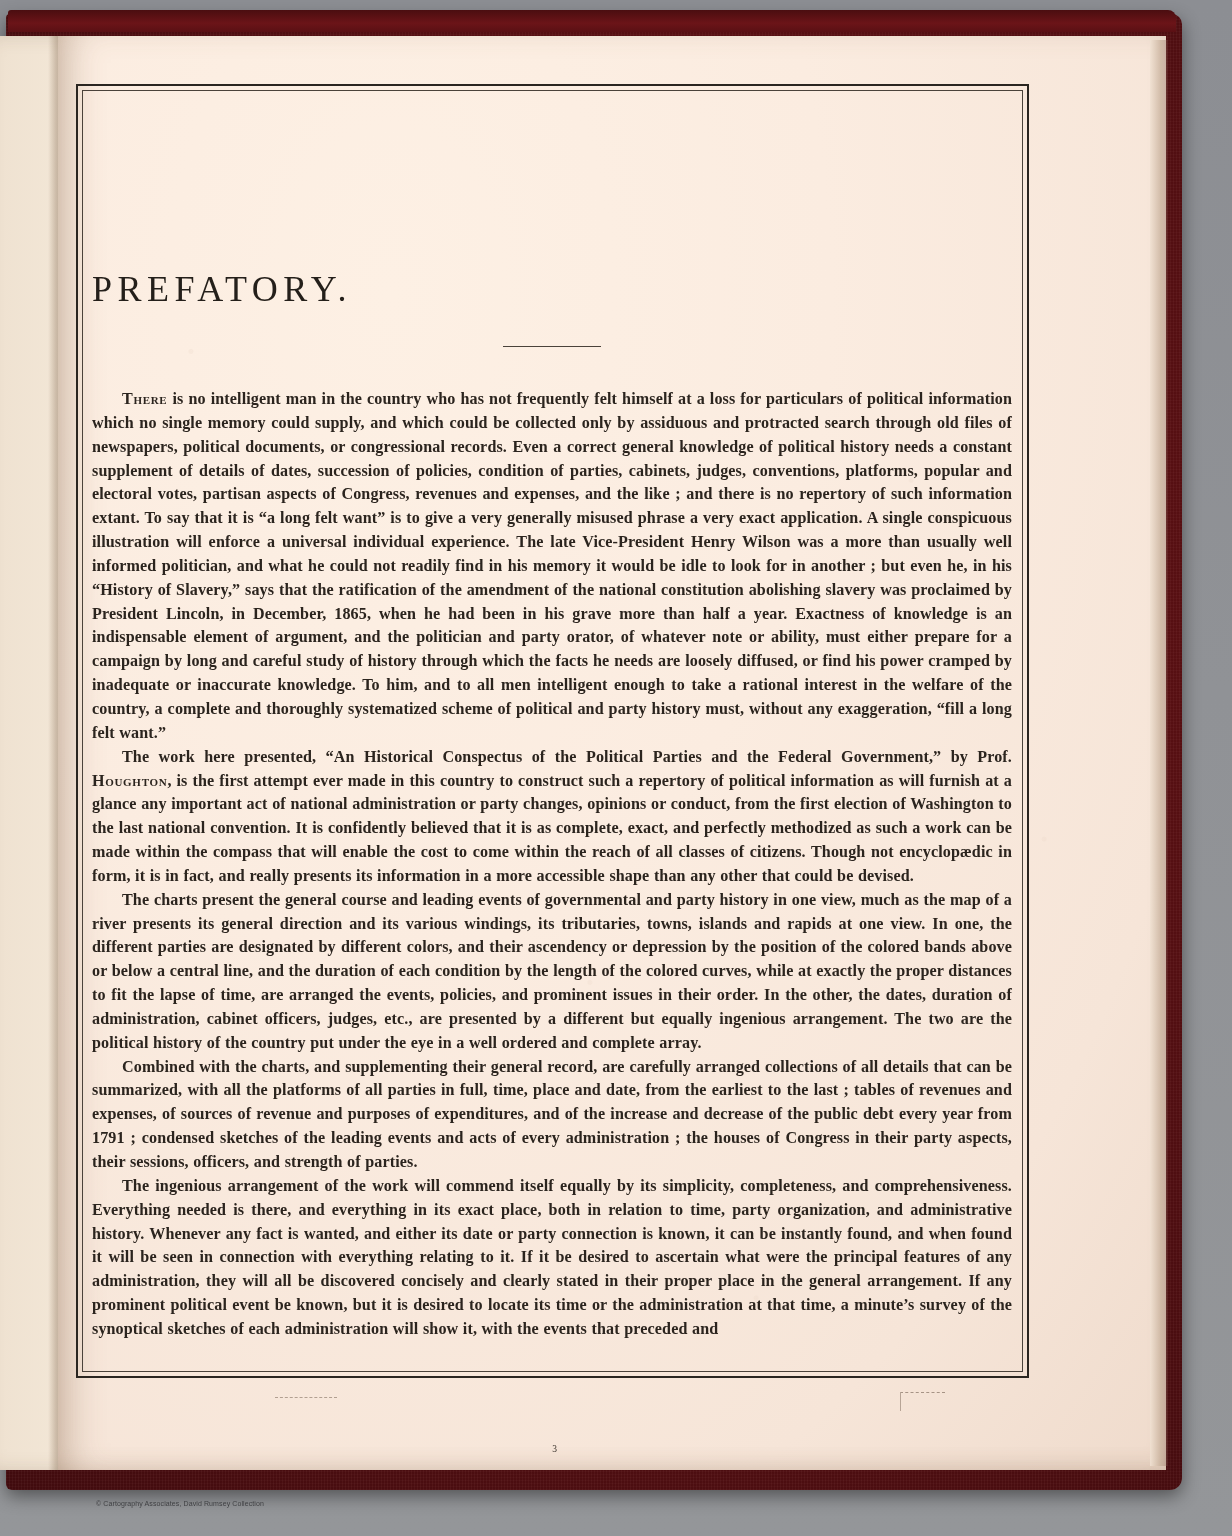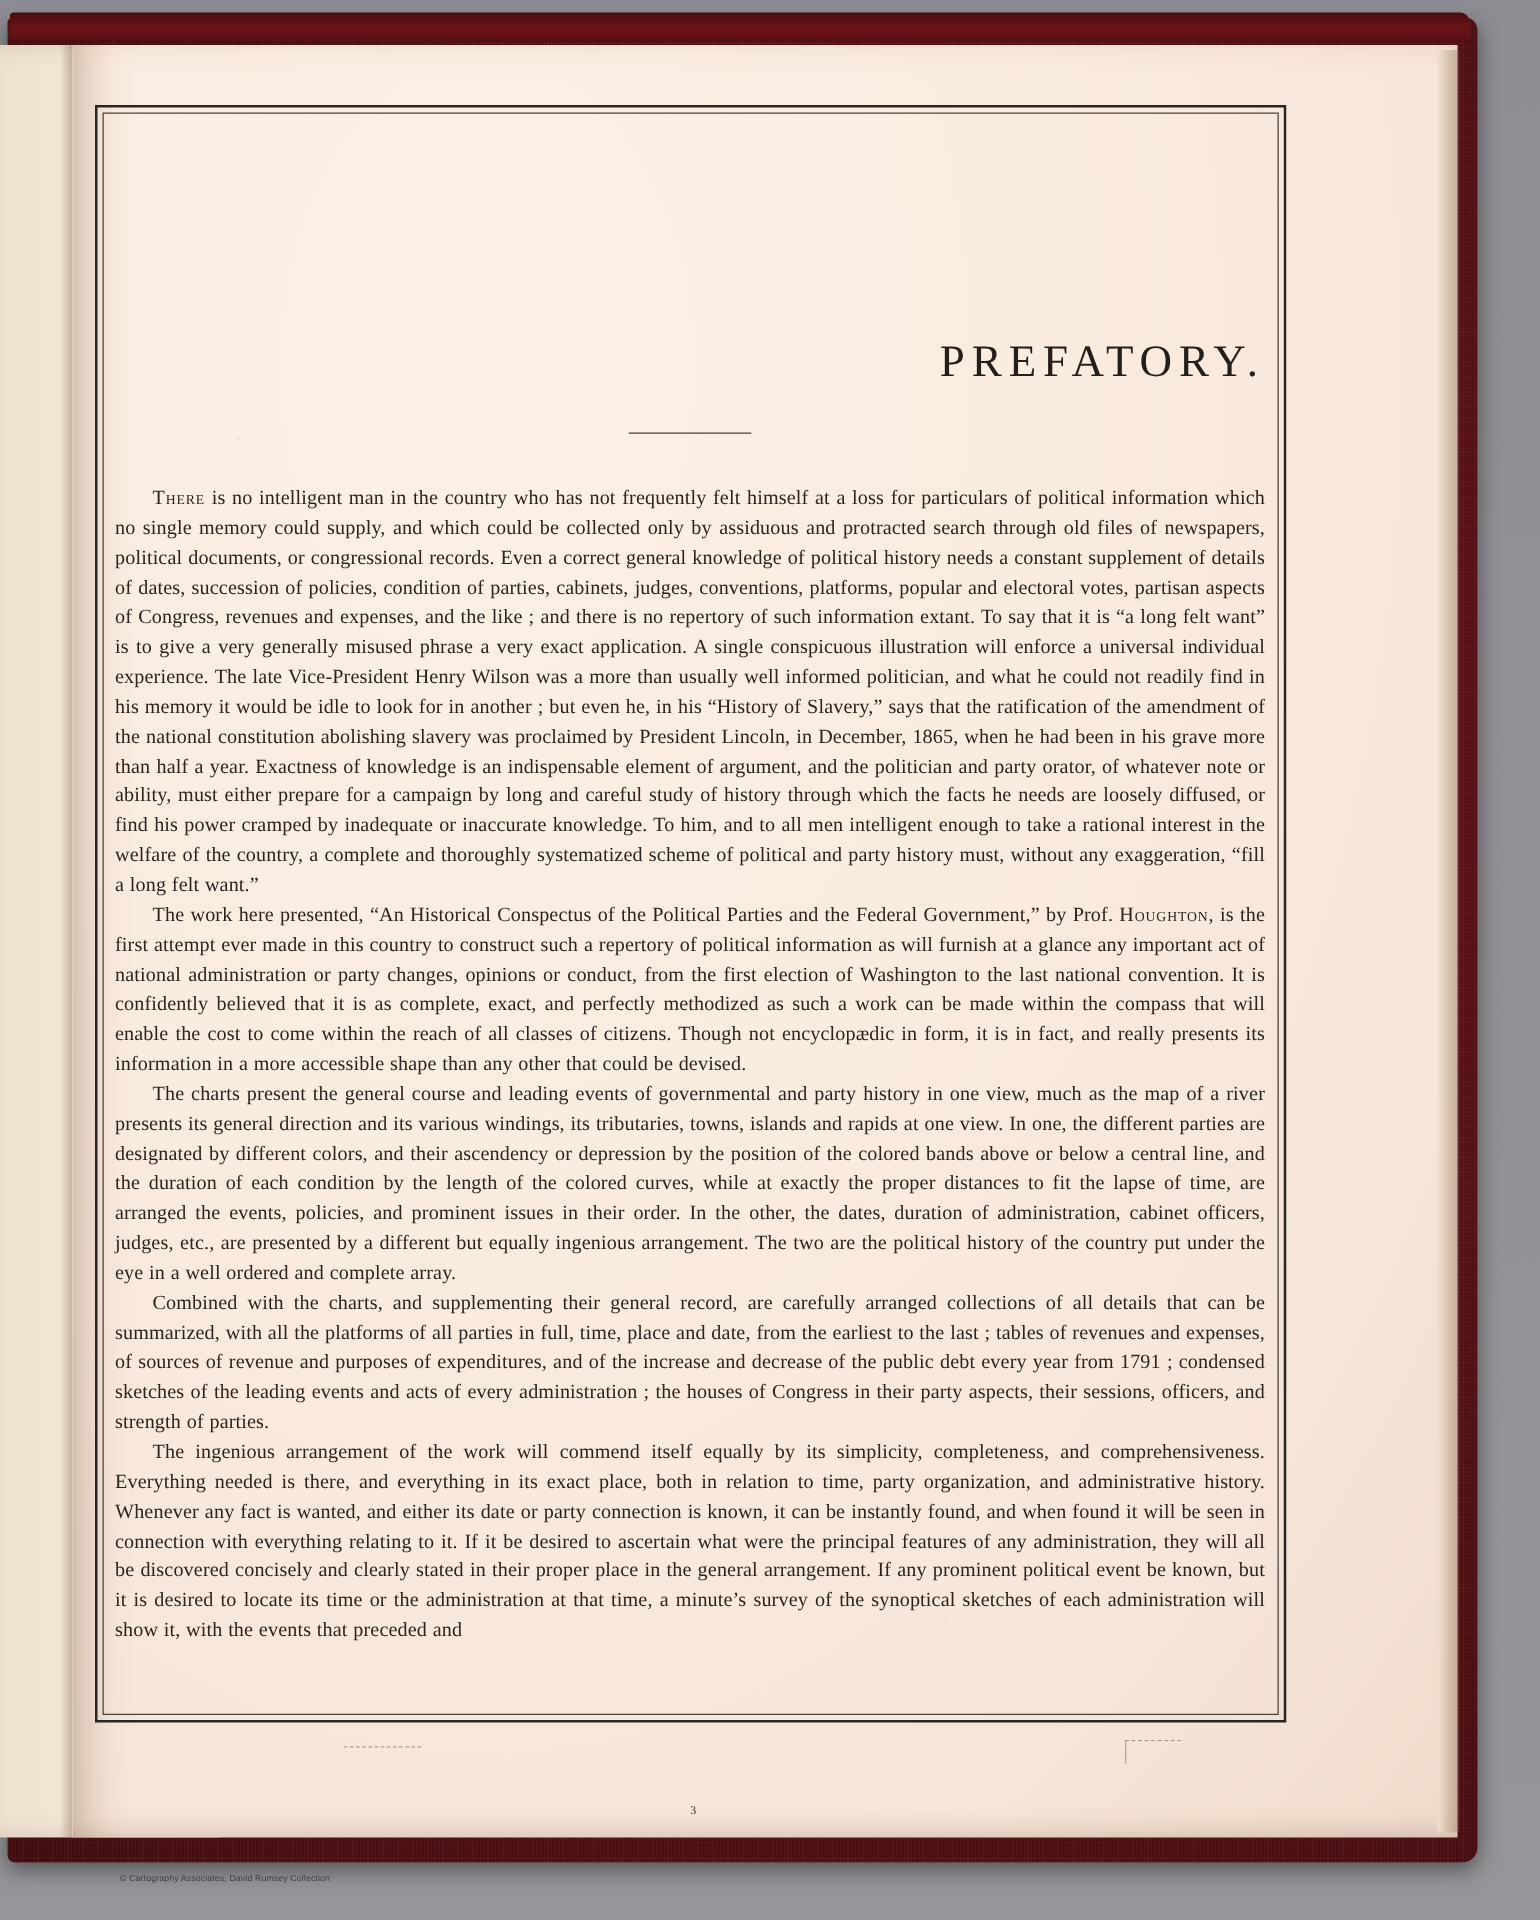--- a/index.html
+++ b/index.html
@@ -114,21 +114,21 @@
 
   
   .textblock {
     position: absolute;
     left: 92px;
     top: 268px;
     width: 920px;
   }
 
   .page-title {
-    text-align: right;
+    text-align: left;
     font-size: 36px;
     letter-spacing: 5.5px;
     color: #241f1a;
     font-weight: 400;
     margin: 0 0 0 0;
     font-family: "Liberation Serif", "DejaVu Serif", serif;
   }
   .title-rule {
     width: 98px;
     height: 0;
@@ -140,20 +140,21 @@
     margin: 0 0 0 0;
     text-align: justify;
     text-justify: inter-word;
     font-size: 16.1px;
     line-height: 23.85px;
     color: #2b241e;
     text-indent: 30px;
     font-family: "Liberation Serif", "DejaVu Serif", serif;
     letter-spacing: 0.12px;
     word-spacing: 0.4px;
+    font-weight: bold;
   }
   p.body + p.body { margin-top: 0; }
 
   .smallcaps {
     font-variant: small-caps;
     letter-spacing: 0.7px;
   }
 
   .folio {
     position: absolute;

